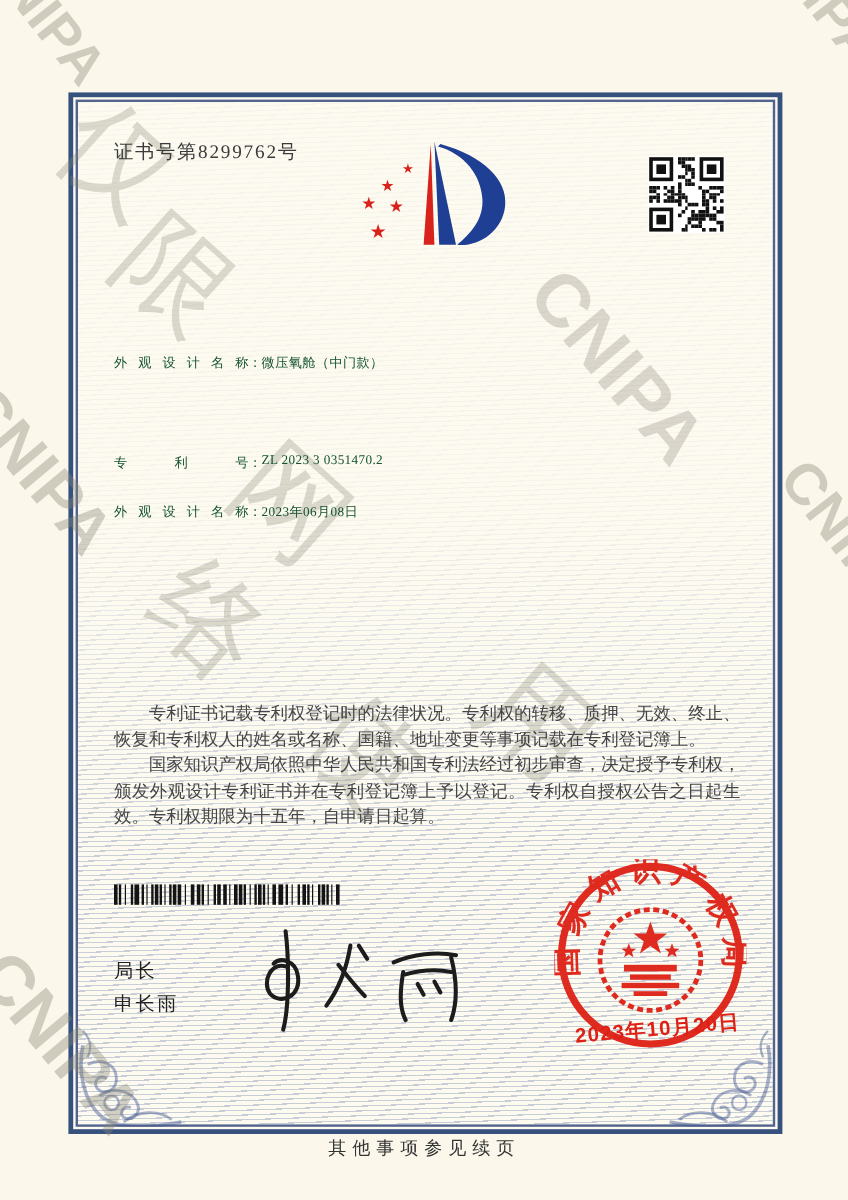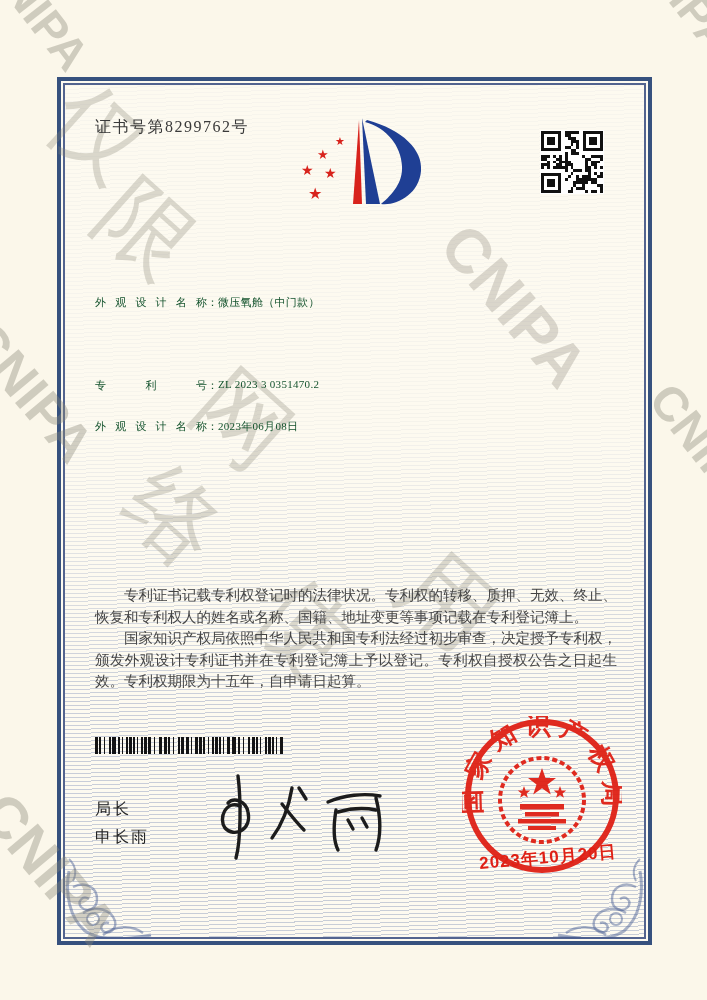--- a/index.html
+++ b/index.html
@@ -434,14 +434,15 @@
         <polygon fill="#df2015" points="62,70 63.6,74.4 68.2,74.6 64.6,77.4 65.9,81.8 62,79.2 58.1,81.8 59.4,77.4 55.8,74.6 60.4,74.4"></polygon>
         <polygon fill="#df2015" points="98,70 99.6,74.4 104.2,74.6 100.6,77.4 101.9,81.8 98,79.2 94.1,81.8 95.4,77.4 91.8,74.6 96.4,74.4"></polygon>
         <rect x="58" y="88" width="44" height="5.5" fill="#df2015"></rect>
         <rect x="63" y="96" width="34" height="4.5" fill="#df2015"></rect>
         <rect x="56" y="103" width="48" height="4.5" fill="#df2015"></rect>
         <rect x="66" y="110" width="28" height="4" fill="#df2015"></rect>
       </g>
     </svg>
     <div class="seal-date">2023年10月20日</div>
 
+    <div class="footer-note">其他事项参见续页</div>
   </div>
 </div>
 
 </body></html>

